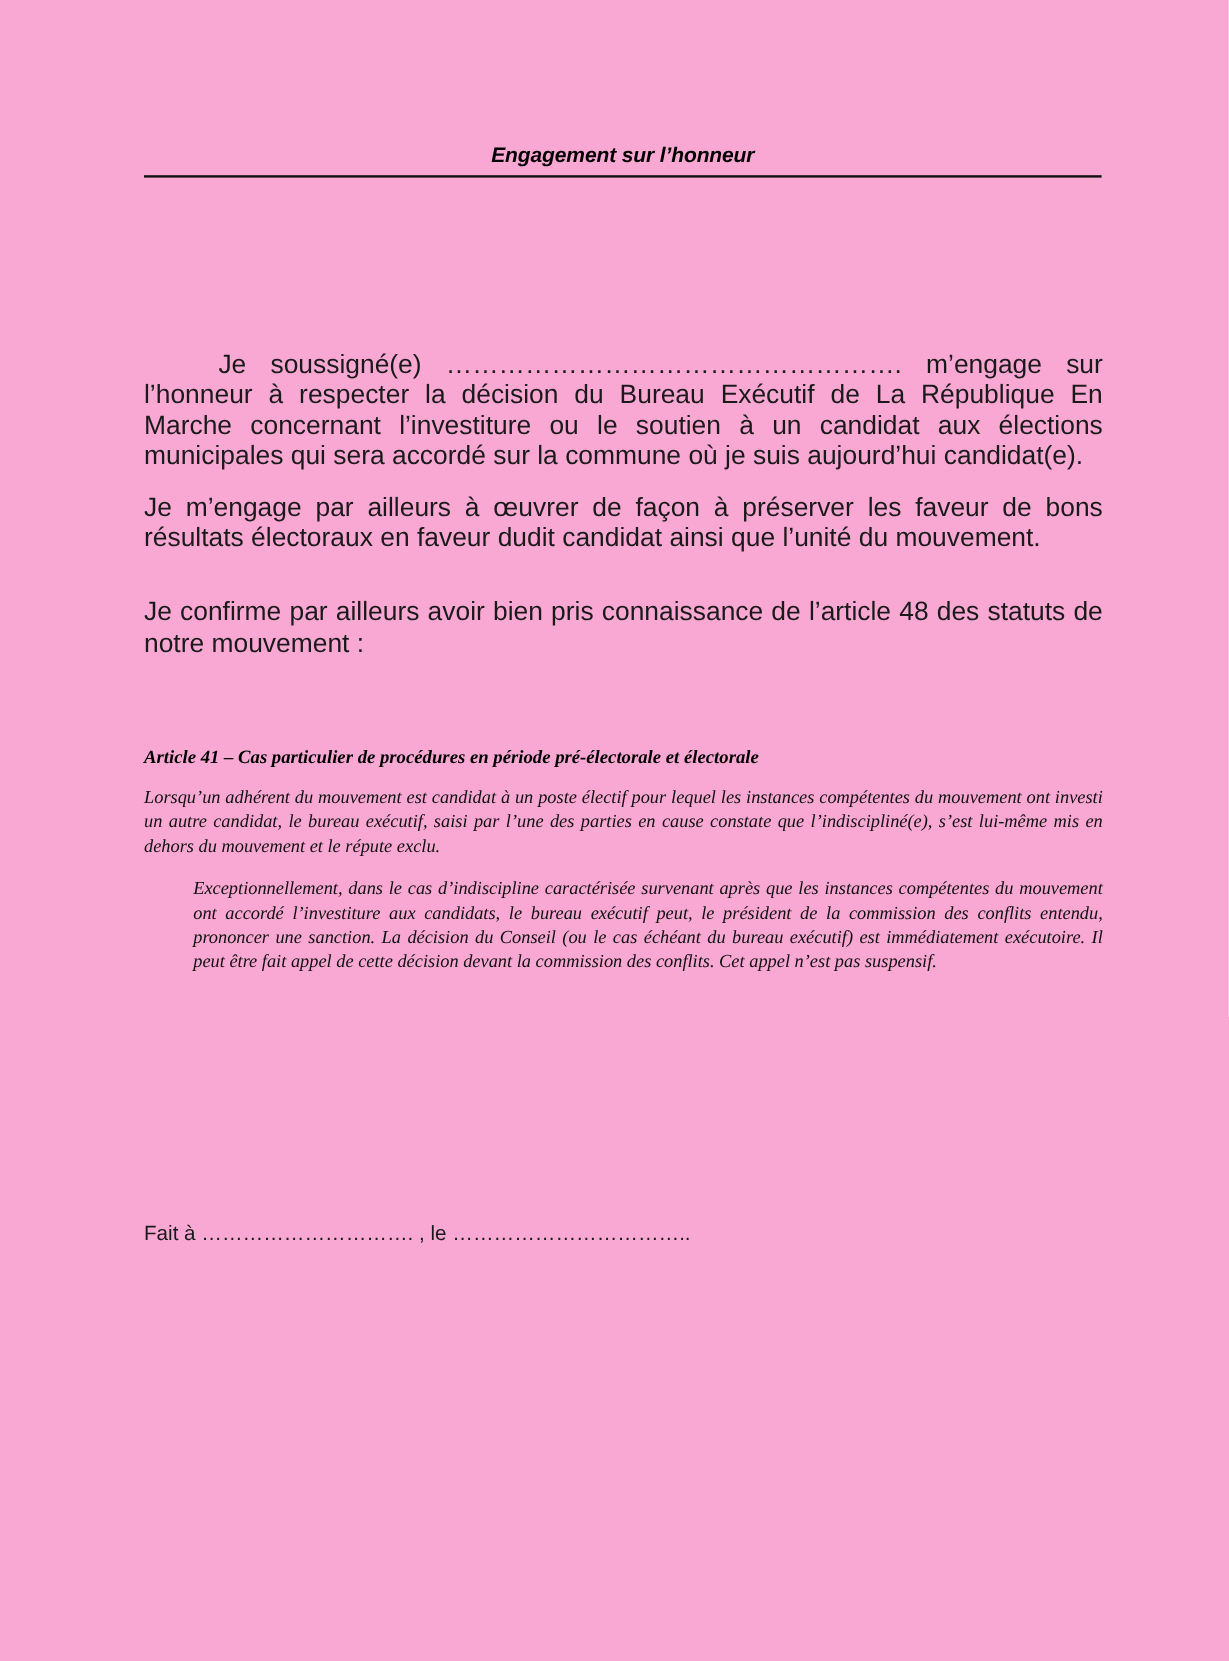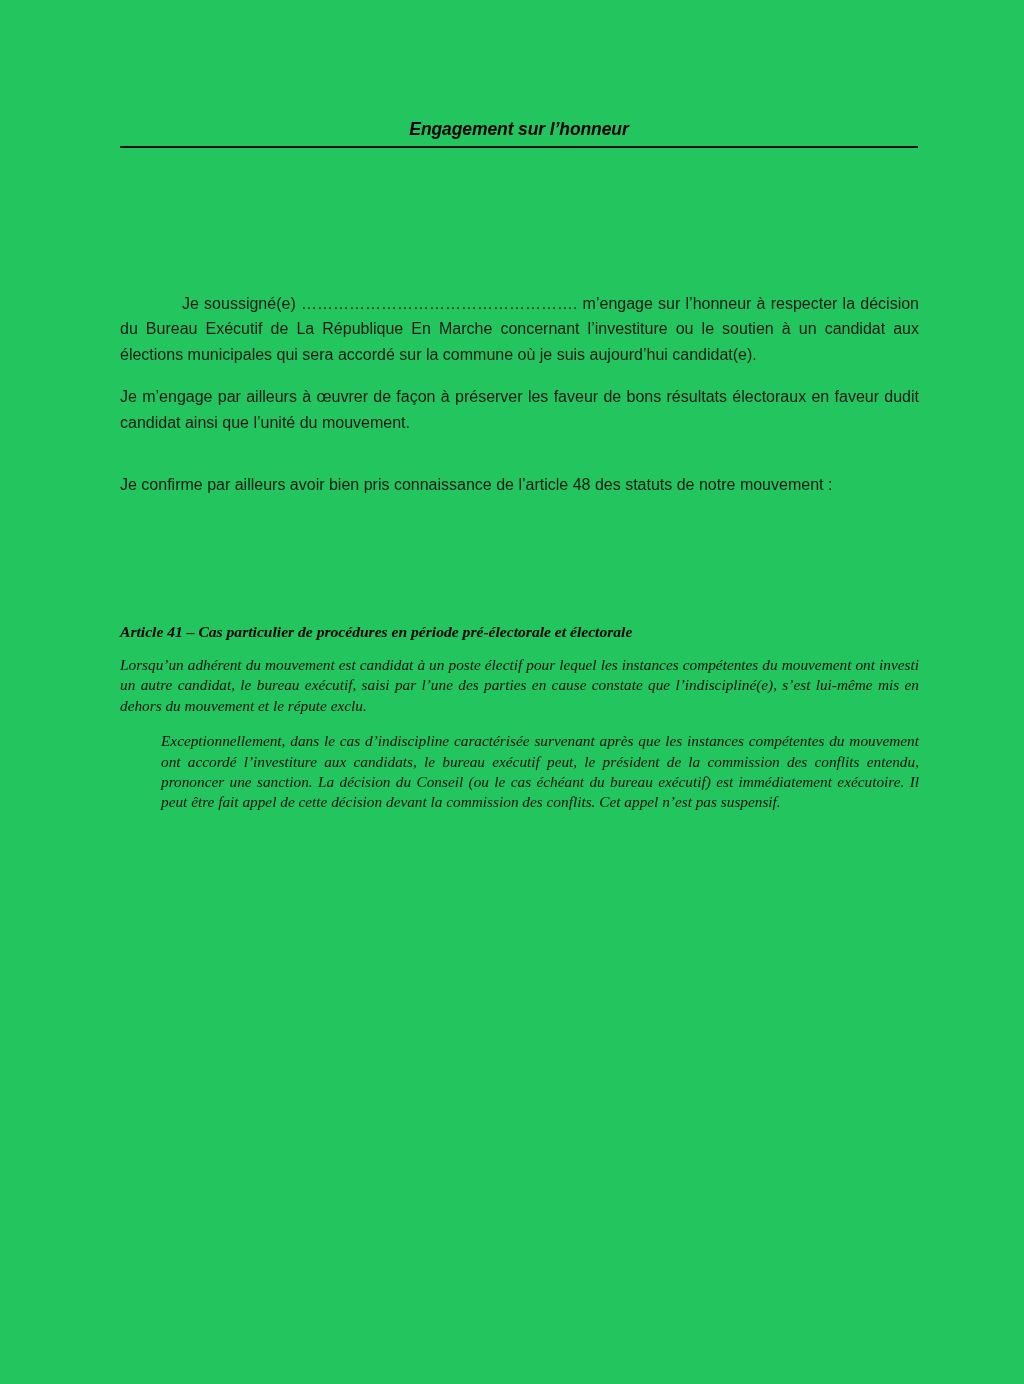--- a/index.html
+++ b/index.html
@@ -6,21 +6,21 @@
   html, body {
     margin: 0;
     padding: 0;
     background: #ffffff;
   }
 
   .page {
     position: relative;
     width: 1024px;
     height: 1384px;
-    background: #22c55e;
+    background: #f9a8d4;
     overflow: hidden;
     font-family: "Liberation Sans", sans-serif;
     color: #000000;
     -webkit-font-smoothing: antialiased;
   }
 
   
   .doc-header {
     position: absolute;
     left: 120px;
@@ -53,21 +53,21 @@
   .body-block {
     position: absolute;
     left: 120px;
     top: 291px;
     width: 799px;
   }
 
   .body-para {
     margin: 0;
     font-family: "Liberation Sans", sans-serif;
-    font-size: 16px;
+    font-size: 22px;
     line-height: 25.4px;
     text-align: justify;
     text-justify: inter-word;
     color: #1a1a1a;
     hyphens: none;
   }
 
   .body-para.indented {
     text-indent: 62px;
   }
@@ -146,14 +146,17 @@
     <p class="body-para">Je m’engage par ailleurs à œuvrer de façon à préserver les faveur de bons résultats électoraux en faveur dudit candidat ainsi que l’unité du mouvement.</p>
     <p class="body-para gap-before-confirm">Je confirme par ailleurs avoir bien pris connaissance de l’article 48 des statuts de notre mouvement :</p>
   </section>
 
   <section class="article-block">
     <h2 class="article-heading">Article 41 – Cas particulier de procédures en période pré-électorale et électorale</h2>
     <p class="article-para">Lorsqu’un adhérent du mouvement est candidat à un poste électif pour lequel les instances compétentes du mouvement ont investi un autre candidat, le bureau exécutif, saisi par l’une des parties en cause constate que l’indiscipliné(e), s’est lui-même mis en dehors du mouvement et le répute exclu.</p>
     <p class="article-para">Exceptionnellement, dans le cas d’indiscipline caractérisée survenant après que les instances compétentes du mouvement ont accordé l’investiture aux candidats, le bureau exécutif peut, le président de la commission des conflits entendu, prononcer une sanction. La décision du Conseil (ou le cas échéant du bureau exécutif) est immédiatement exécutoire. Il peut être fait appel de cette décision devant la commission des conflits. Cet appel n’est pas suspensif.</p>
   </section>
 
+  <section class="signature-block">
+    <p class="signature-line">Fait à …………………………. , le ……………………………..</p>
+  </section>
 
 </div>
 
 </body></html>

